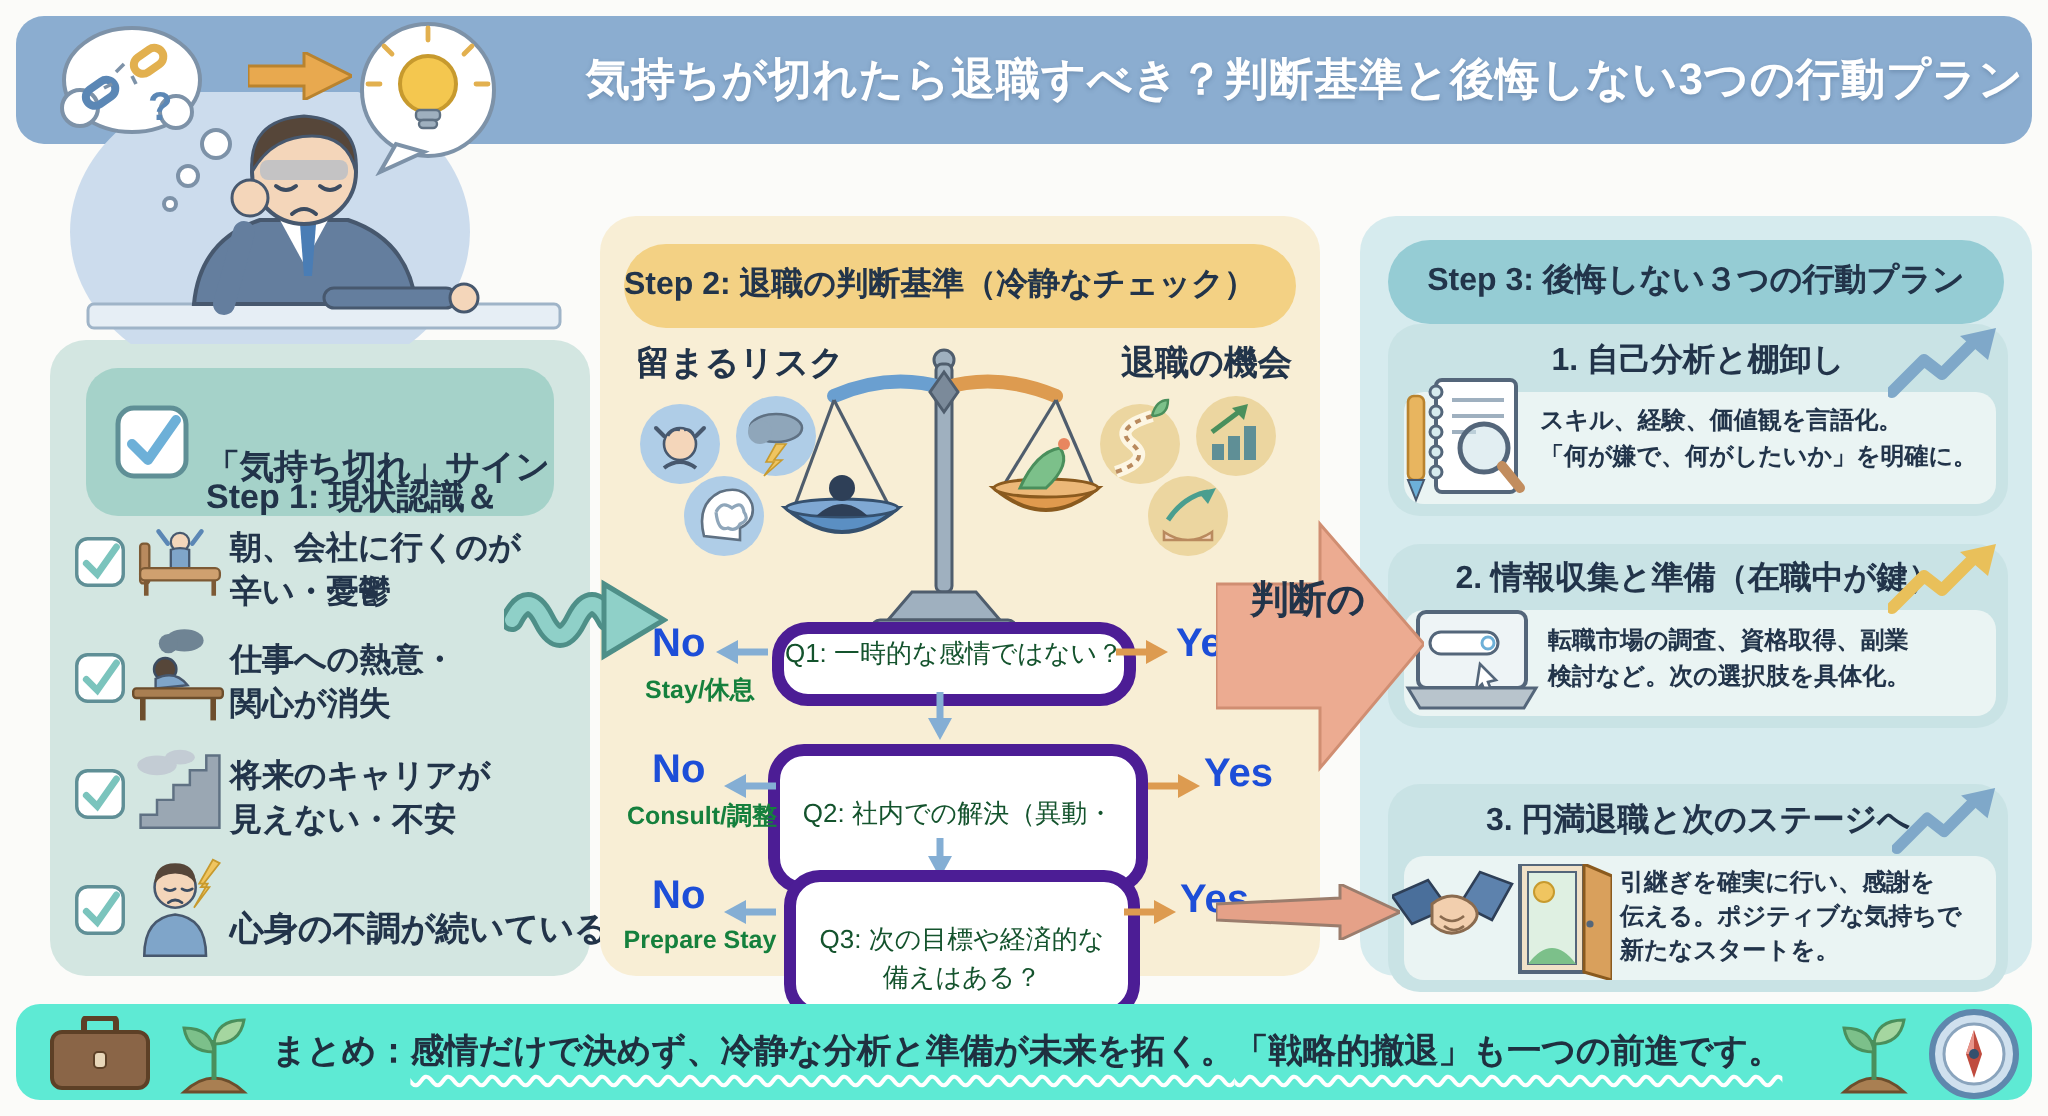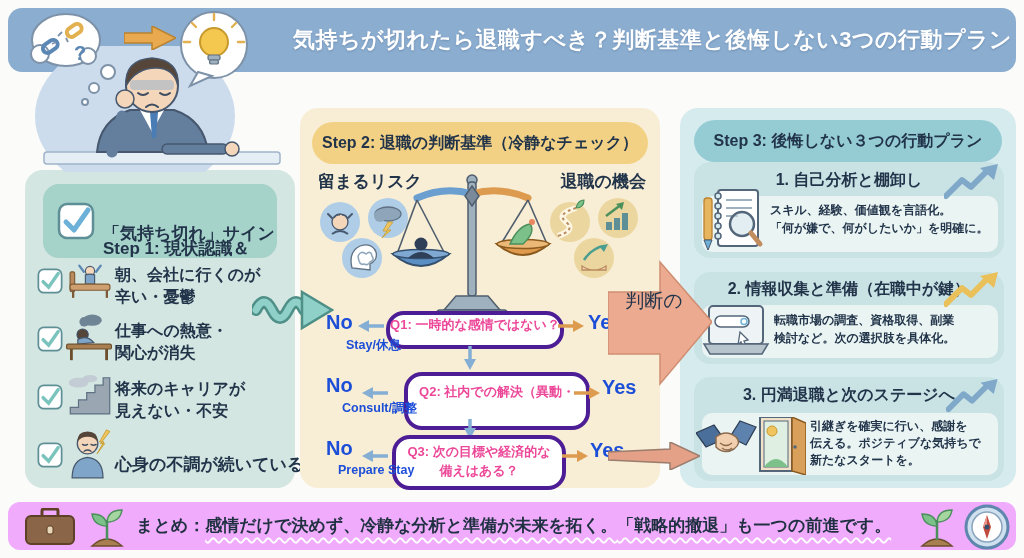--- a/index.html
+++ b/index.html
@@ -17,48 +17,48 @@
   .panel{border-radius:18px;}
   .panel-step1{left:25px;top:170px;width:270px;height:318px;background:#d3e6e1;}
   .panel-step2{left:300px;top:108px;width:360px;height:380px;background:#f8eed5;}
   .panel-step3{left:680px;top:108px;width:336px;height:380px;background:#d6ebee;}
 
   .pill{position:absolute;border-radius:16px;font-weight:700;color:#22344a;}
   .pill-step1{left:18px;top:14px;width:234px;height:74px;background:#a5d2c9;}
   .pill-step1 .t1{position:absolute;left:60px;top:13px;font-size:17px;white-space:nowrap;margin-top:40px;}
   .pill-step1 .t2{position:absolute;left:60px;top:38px;font-size:17px;white-space:nowrap;}
   .pill-step2{left:12px;top:14px;width:336px;height:42px;background:#f3d184;border-radius:21px;
-    text-align:center;line-height:42px;font-size:16px;white-space:nowrap;}
+    line-height:42px;font-size:16px;white-space:nowrap;}
   .pill-step3{left:14px;top:12px;width:308px;height:42px;background:#95ccd4;border-radius:21px;
     text-align:center;line-height:42px;font-size:16px;white-space:nowrap;}
 
   
   .chk-row-text{position:absolute;left:90px;font-size:16px;font-weight:700;line-height:22px;white-space:nowrap;}
   .chk-row-text.small{font-size:17px;}
 
   
   .side-label{position:absolute;top:62px;font-size:17px;font-weight:700;white-space:nowrap;}
-  .q-pill{position:absolute;background:#ffffff;border:4px solid #4c1d95;border-radius:18px;
-    text-align:center;font-size:13px;font-weight:700;color:#ec4899;}
+  .q-pill{position:absolute;background:#ffffff;border:6px solid #4c1d95;border-radius:18px;
+    text-align:center;font-size:13px;font-weight:400;color:#14532d;}
   .q-pill .ln{line-height:19px;white-space:nowrap;}
   .yn{position:absolute;font-size:20px;font-weight:700;text-align:left;color:#1d4ed8;}
-  .yn-sub{position:absolute;font-size:12.5px;font-weight:700;text-align:left;color:#1d4ed8;white-space:nowrap;margin-left:34px;}
-
-  
-  .branch-text{left:610px;top:288px;width:88px;text-align:center;font-size:19px;font-weight:400;
+  .yn-sub{position:absolute;font-size:12.5px;font-weight:700;text-align:center;color:#15803d;white-space:nowrap;}
+
+  
+  .branch-text{left:610px;top:288px;width:88px;text-align:center;font-size:19px;font-weight:700;
     line-height:26px;color:#22344a;z-index:7;}
 
   
   .plan-box{position:absolute;left:14px;width:310px;background:#c9e3e5;border-radius:16px;}
   .plan-title{position:absolute;left:0;right:0;text-align:center;font-size:16px;font-weight:700;white-space:nowrap;}
   .plan-inner{position:absolute;left:8px;right:6px;background:#eaf4f3;border-radius:10px;}
   .plan-text{position:absolute;font-size:12px;font-weight:700;line-height:16px;white-space:nowrap;}
 
   
-  .footer{left:8px;top:502px;width:1008px;height:48px;background:#f0abfc;border-radius:12px;}
+  .footer{left:8px;top:502px;width:1008px;height:48px;background:#5eead4;border-radius:12px;}
   .footer-text{position:absolute;left:128px;right:128px;top:0;height:48px;line-height:48px;
     text-align:center;font-size:17px;font-weight:700;color:#1f3040;white-space:nowrap;}
   .wavy{text-decoration:underline;text-decoration-style:wavy;text-decoration-color:#ffffff;
     text-decoration-thickness:2px;text-underline-offset:6px;}
 </style>
 </head>
 <body>
 
 <div class="canvas">
 
@@ -291,40 +291,40 @@
     <svg class="abs" style="left:258px;top:211px" width="26" height="14" viewBox="0 0 26 14">
       <line x1="0" y1="7" x2="18" y2="7" stroke="#dd9b50" stroke-width="3.5"></line>
         <polygon points="26,7 15,1 15,13" fill="#dd9b50"></polygon>
     </svg>
     <div class="yn" style="left:288px;top:203px;width:46px">Yes</div>
     <svg class="abs" style="left:163px;top:238px" width="14" height="24" viewBox="0 0 14 24">
       <line x1="7" y1="0" x2="7" y2="15" stroke="#84aed4" stroke-width="3.5"></line>
         <polygon points="7,24 1,13 13,13" fill="#84aed4"></polygon>
     </svg>
 
-    <div class="q-pill" style="left:104px;top:264px;width:178px;height:44px;padding-top:6px">
+    <div class="q-pill" style="left:84px;top:264px;width:178px;height:44px;padding-top:19px">
       <div class="ln">Q2: 社内での解決（異動・</div>
     </div>
     <div class="yn" style="left:26px;top:266px;width:46px">No</div>
     <div class="yn-sub" style="left:8px;top:292px;width:86px">Consult/調整</div>
     <svg class="abs" style="left:62px;top:278px" width="26" height="14" viewBox="0 0 26 14">
       <line x1="26" y1="7" x2="8" y2="7" stroke="#84aed4" stroke-width="3.5"></line>
         <polygon points="0,7 11,1 11,13" fill="#84aed4"></polygon>
     </svg>
     <svg class="abs" style="left:274px;top:278px" width="26" height="14" viewBox="0 0 26 14">
       <line x1="0" y1="7" x2="18" y2="7" stroke="#dd9b50" stroke-width="3.5"></line>
         <polygon points="26,7 15,1 15,13" fill="#dd9b50"></polygon>
     </svg>
     <div class="yn" style="left:302px;top:268px;width:46px">Yes</div>
     <svg class="abs" style="left:163px;top:311px" width="14" height="20" viewBox="0 0 14 20">
       <line x1="7" y1="0" x2="7" y2="11" stroke="#84aed4" stroke-width="3.5"></line>
         <polygon points="7,20 1,9 13,9" fill="#84aed4"></polygon>
     </svg>
 
-    <div class="q-pill" style="left:92px;top:327px;width:166px;height:44px;padding-top:3px">
+    <div class="q-pill" style="left:92px;top:327px;width:166px;height:44px;padding-top:19px">
       <div class="ln">Q3: 次の目標や経済的な</div>
       <div class="ln">備えはある？</div>
     </div>
     <div class="yn" style="left:26px;top:329px;width:46px">No</div>
     <div class="yn-sub" style="left:4px;top:355px;width:92px">Prepare Stay</div>
     <svg class="abs" style="left:62px;top:341px" width="26" height="14" viewBox="0 0 26 14">
       <line x1="26" y1="7" x2="8" y2="7" stroke="#84aed4" stroke-width="3.5"></line>
         <polygon points="0,7 11,1 11,13" fill="#84aed4"></polygon>
     </svg>
     <svg class="abs" style="left:262px;top:341px" width="26" height="14" viewBox="0 0 26 14">
@@ -389,21 +389,21 @@
         <circle cx="42" cy="17.5" r="3" fill="none" stroke="#6db0d8" stroke-width="1.5"></circle>
         <polygon points="38,28 46,36 42,37 44,42 41,43 39,38 36,41" fill="#ffffff" stroke="#54667a" stroke-width="1.3"></polygon>
         <polygon points="2,40 66,40 60,50 8,50" fill="#b8c4cc" stroke="#54667a" stroke-width="1.5"></polygon>
       </svg>
       <svg style="position:absolute;left:250px;top:0px" width="56" height="36" viewBox="0 0 56 36">
         <path d="M2 32 L18 16 L27 23 L44 6" fill="none" stroke="#e9c05a" stroke-width="6" stroke-linecap="round" stroke-linejoin="round"></path>
         <polygon points="54,0 36,4 50,16" fill="#e9c05a"></polygon>
       </svg>
     </div>
 
-    <div class="plan-box" style="top:269px;height:104px">
+    <div class="plan-box" style="top:284px;height:104px">
       <div class="plan-title" style="top:8px">3. 円満退職と次のステージへ</div>
       <div class="plan-inner" style="top:36px;height:62px"></div>
       <div class="plan-text" style="left:116px;top:41px">引継ぎを確実に行い、感謝を</div>
       <div class="plan-text" style="left:116px;top:58px">伝える。ポジティブな気持ちで</div>
       <div class="plan-text" style="left:116px;top:75px">新たなスタートを。</div>
       <svg style="position:absolute;left:2px;top:40px" width="110" height="58" viewBox="0 0 110 58">
         <polygon points="0,16 18,8 28,22 10,30" fill="#4a6f9b" stroke="#2e3f57" stroke-width="1.3"></polygon>
         <polygon points="60,10 44,4 34,20 50,28" fill="#5d82ad" stroke="#2e3f57" stroke-width="1.3"></polygon>
         <path d="M20 20 Q30 12 40 20 Q46 26 38 32 Q28 38 20 30 Z" fill="#f2cfae" stroke="#8a6b4f" stroke-width="1.5"></path>
         <path d="M24 26 q6 5 12 0 M26 31 q5 4 10 0" fill="none" stroke="#8a6b4f" stroke-width="1.3"></path>

